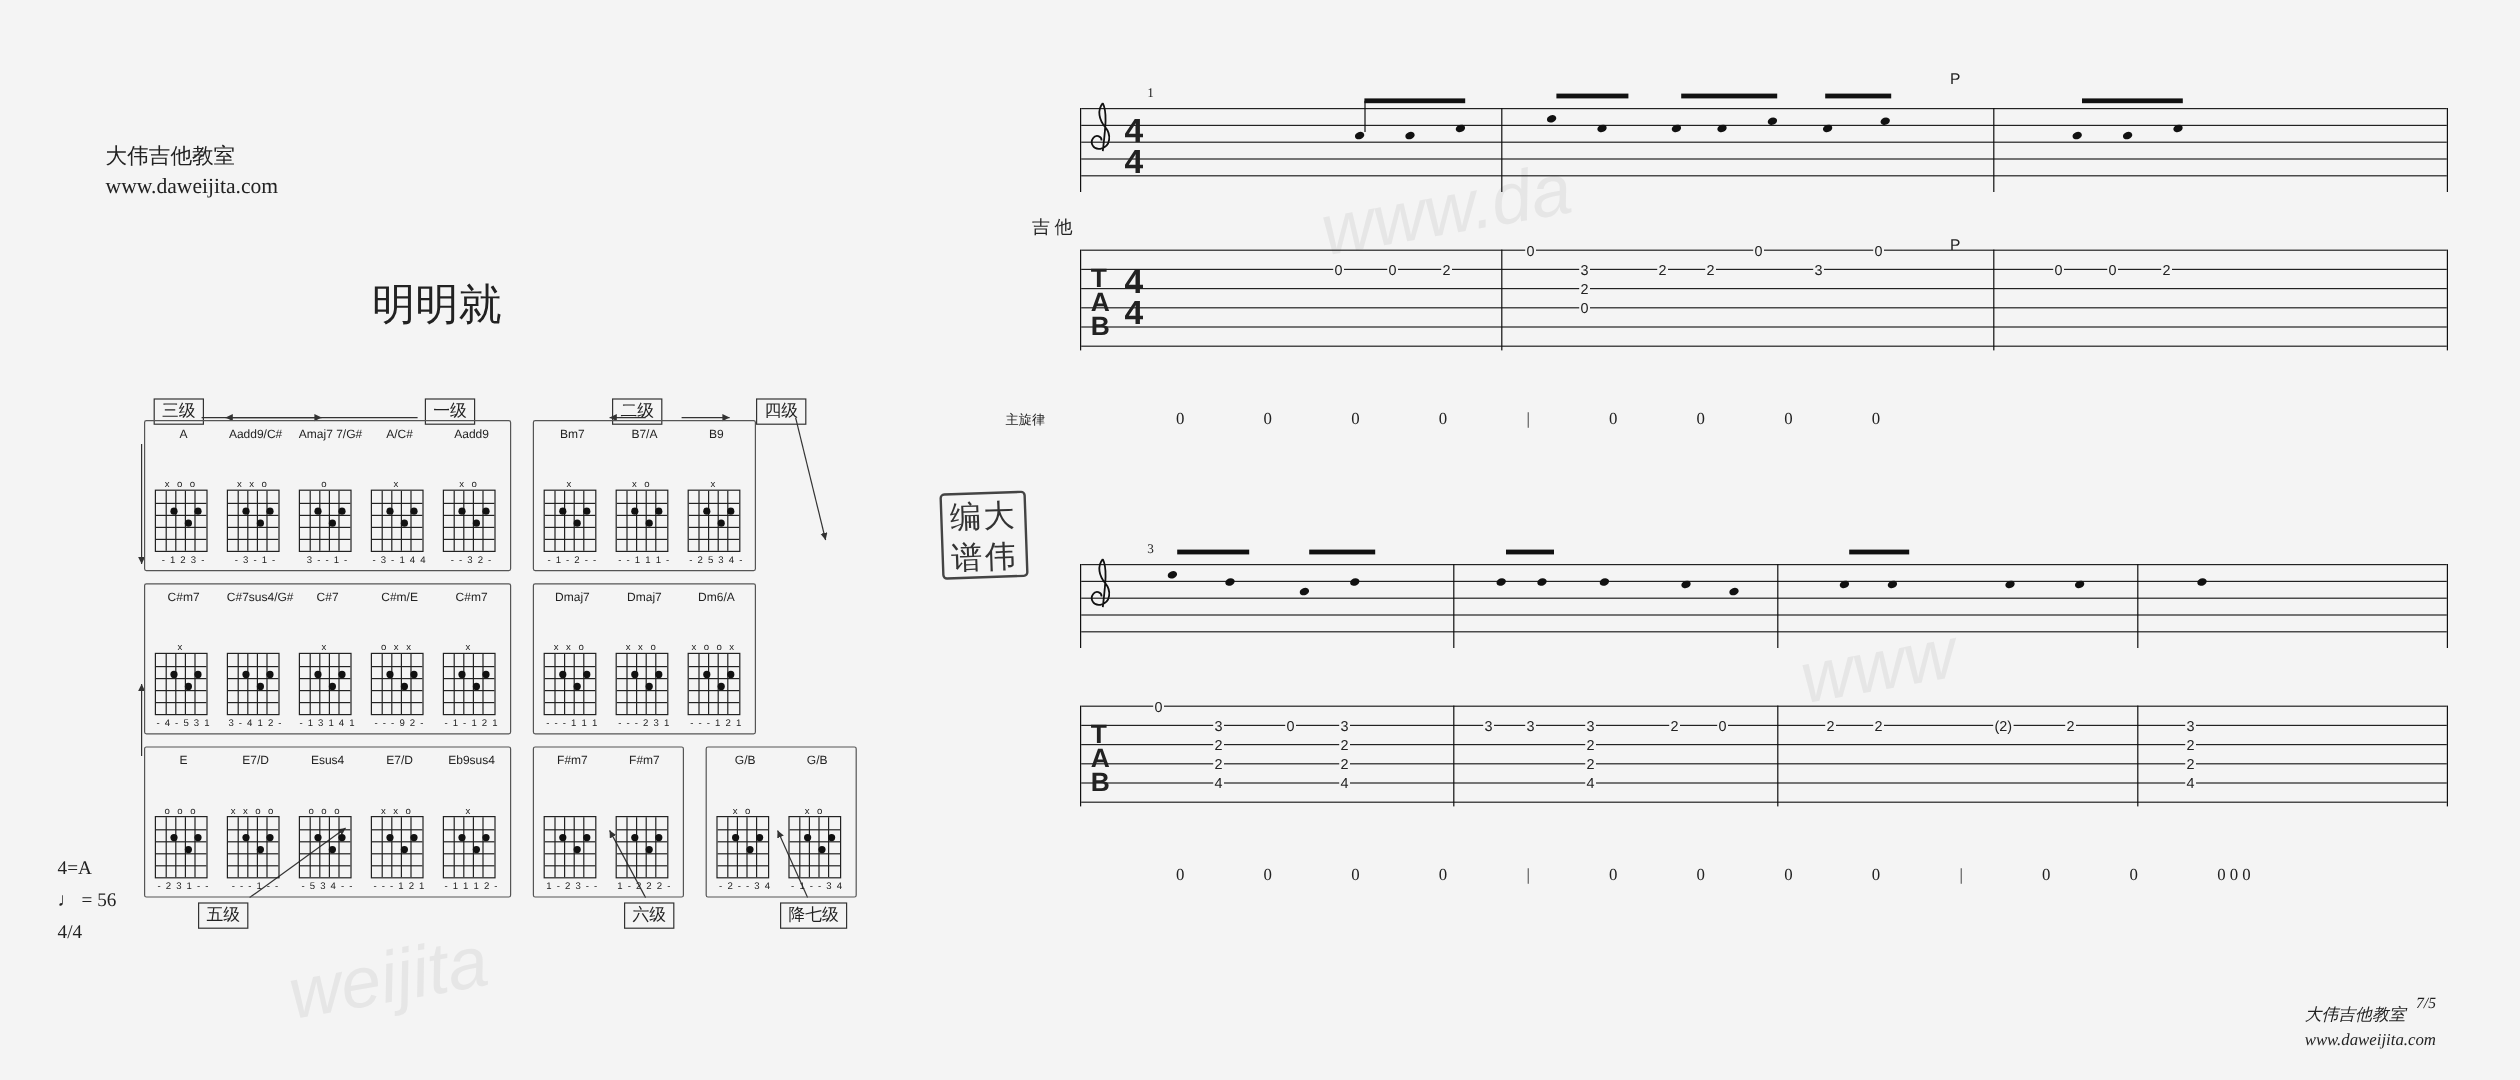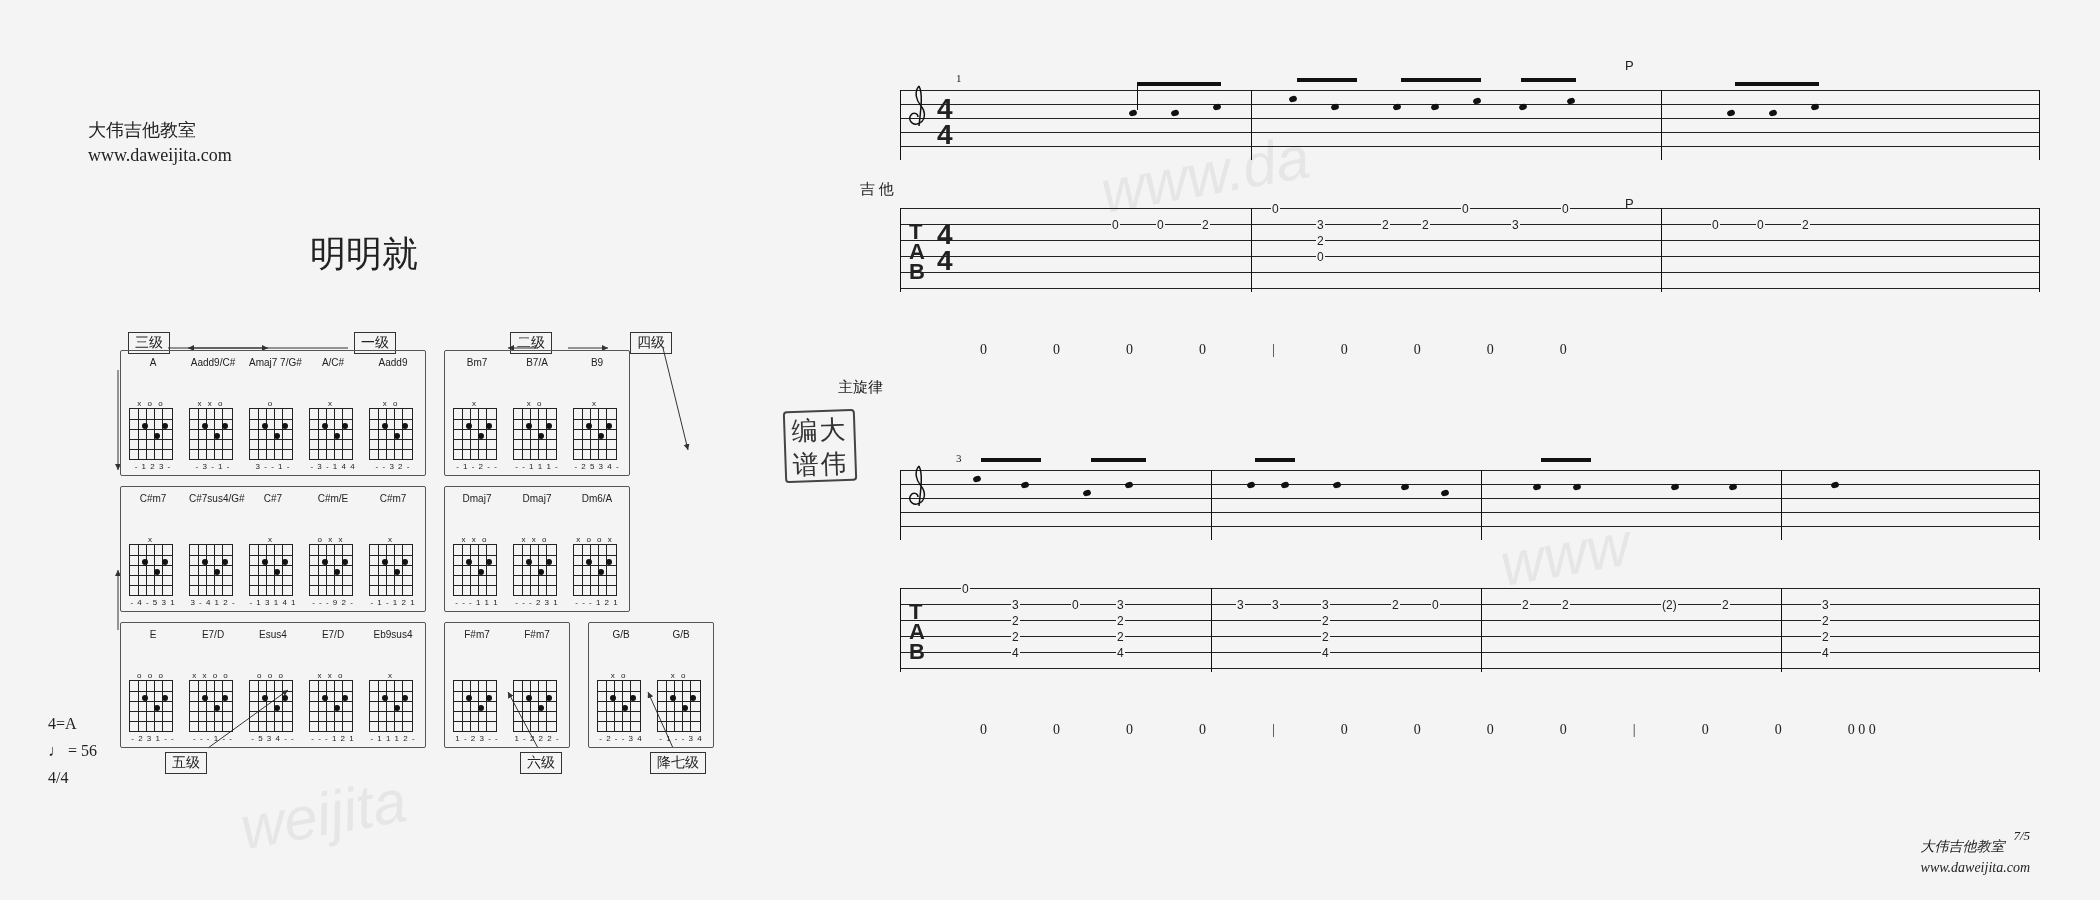--- a/index.html
+++ b/index.html
@@ -128,21 +128,21 @@
       linear-gradient(#222,#222) 0 0/100% 1px no-repeat,
       linear-gradient(#222,#222) 0 16px/100% 1px no-repeat,
       linear-gradient(#222,#222) 0 32px/100% 1px no-repeat,
       linear-gradient(#222,#222) 0 48px/100% 1px no-repeat,
       linear-gradient(#222,#222) 0 64px/100% 1px no-repeat,
       linear-gradient(#222,#222) 0 80px/100% 1px no-repeat;
   }
   .label-left { position:absolute; left:-40px; font-size:15px; }
   .tab-clef { position:absolute; left:8px; top:14px; font-family:Arial; font-weight:bold; font-size:22px; line-height:20px; }
   .melody-row { margin-top:50px; font-size:14px; display:flex; gap:66px; padding-left:80px;}
-  .melody-label{ position:absolute; left:-62px; font-size:15px;margin-top:36px;}
+  .melody-label{ position:absolute; left:-62px; font-size:11px;}
   .barline{ position:absolute; top:0; bottom:0; width:1px; background:#111;}
   .fretnum{ position:absolute; font-size:12px; font-family:Arial; background:#f4f4f4; padding:0 1px;}
   .notehead{position:absolute; width:8px; height:6px; background:#111; border-radius:50%; transform:rotate(-20deg);}
   .stem{position:absolute; width:1px; background:#111;}
   .beam{position:absolute; height:4px; background:#111;}
   .timesig{position:absolute; left:36px; top:6px; font-family:Arial; font-weight:bold; font-size:28px; line-height:26px;}
   .footer{
     position:absolute; right:70px; bottom:22px; text-align:left;
     font-size:14px; font-style:italic; line-height:1.5;
   }

